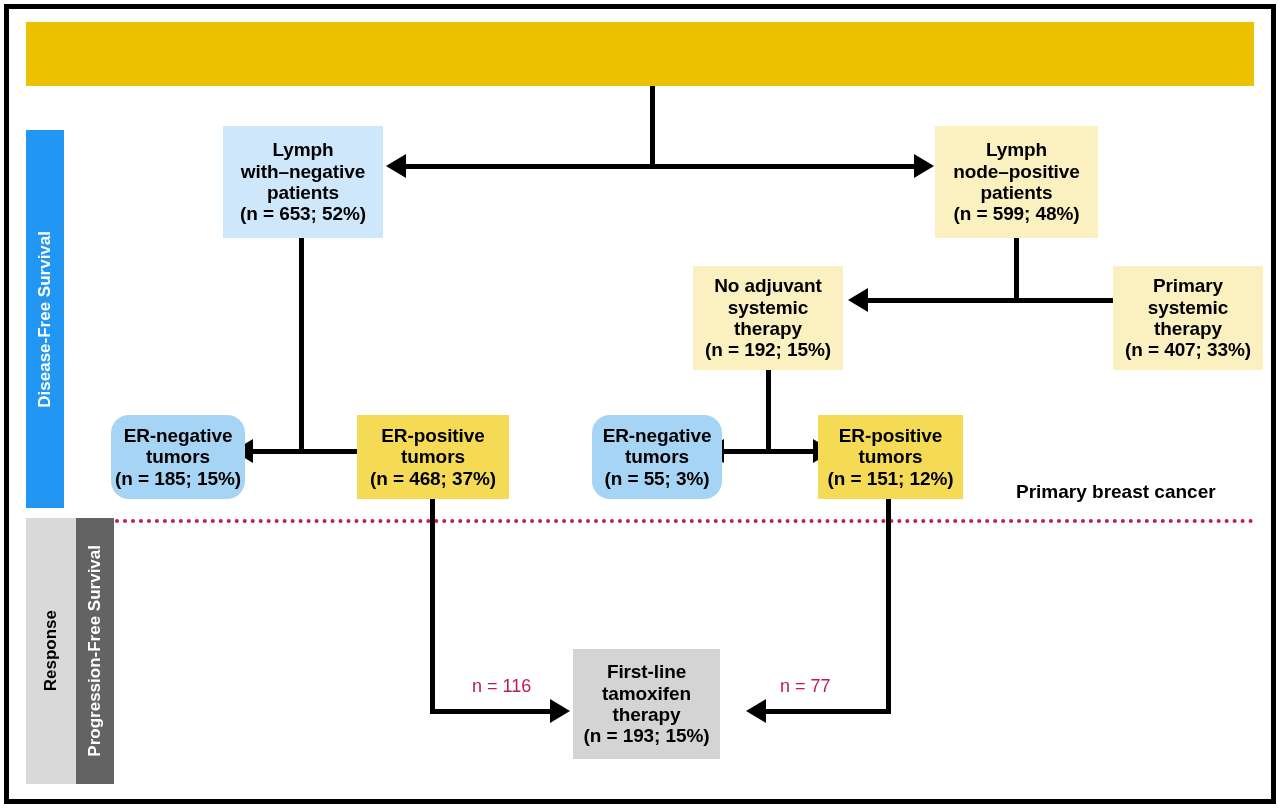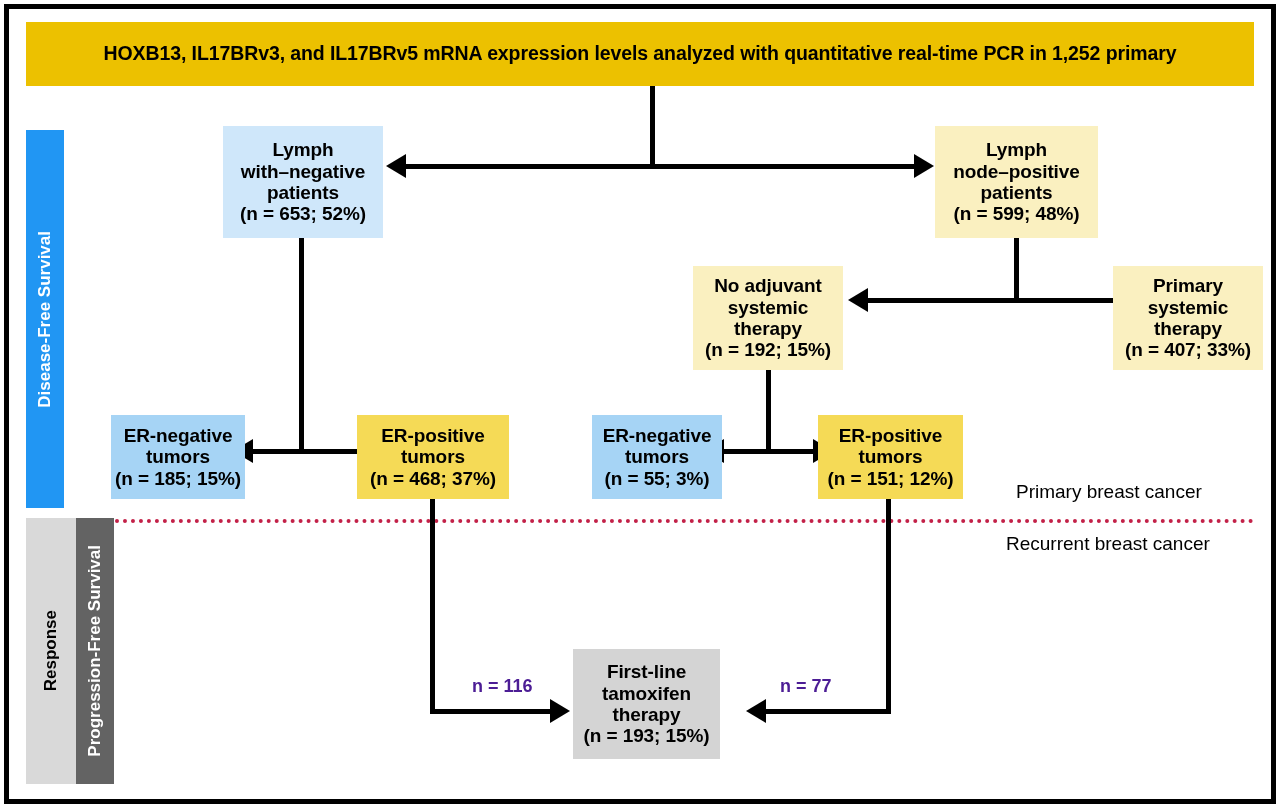--- a/index.html
+++ b/index.html
@@ -52,21 +52,21 @@
   }
 
   .node {
     font-size: 19px;
     padding: 4px 20px;
   }
   .node .ln { display: block; white-space: nowrap; }
   .node .count { white-space: nowrap; }
 
   .blue-node  { background: #cfe7fa; }
-  .blue-node2 { background: #a6d4f5; }
+  .blue-node2 { background: #a6d4f5; border-radius: 18px; }
   .cream-node { background: #faf0c0; }
   .gold-node  { background: #f5da56; }
   .gray-node  { background: #d4d4d4; }
 
   
   .vbar {
     position: absolute;
     display: flex;
     align-items: center;
     justify-content: center;
@@ -104,40 +104,39 @@
   .divider {
     position: absolute;
     height: 0;
     border-top: 4px dotted #c32148;
   }
 
   .side-label {
     position: absolute;
     font-size: 19px;
     color: #000000;
+    font-weight: bold;
+    white-space: nowrap;
+  }
+  .edge-label {
+    position: absolute;
+    font-size: 18px;
     font-weight: normal;
-    white-space: nowrap;
-  }
-  .edge-label {
-    position: absolute;
-    font-size: 18px;
-    font-weight: bold;
-    color: #4c1d95;
+    color: #be185d;
     white-space: nowrap;
   }
 </style>
 </head>
 <body>
 
 <div id="canvas">
 
   <div class="frame"></div>
 
   <div class="box title-box" style="left:26px; top:22px; width:1228px; height:64px;">
-    <span class="ln">HOXB13, IL17BRv3, and IL17BRv5 mRNA expression levels analyzed with quantitative real-time PCR in 1,252 primary</span>
   </div>
 
   <div class="ln-v" style="left:650px; top:86px; height:83px;"></div>
 
   <div class="vbar bar-dfs" style="left:26px; top:130px; width:38px; height:378px;">
     <span>Disease-Free Survival</span>
   </div>
 
   <div class="vbar bar-resp" style="left:26px; top:518px; width:50px; height:266px;">
     <span>Response</span>
@@ -215,21 +214,20 @@
   <div class="box node gold-node" style="left:818px; top:415px; width:145px; height:84px;">
     <span class="ln">ER-positive</span>
     <span class="ln">tumors</span>
     <span class="count">(n = 151; 12%)</span>
   </div>
 
   <div class="side-label" style="left:1016px; top:481px;">Primary breast cancer</div>
 
   <div class="divider" style="left:115px; top:519px; width:1139px;"></div>
 
-  <div class="side-label" style="left:1006px; top:533px;">Recurrent breast cancer</div>
 
   <div class="ln-v" style="left:430px; top:499px; height:215px;"></div>
   <div class="ln-h" style="left:430px; top:709px; width:120px;"></div>
   <div class="arrowhead ah-right" style="left:550px; top:699px;"></div>
 
   <div class="ln-v" style="left:886px; top:499px; height:215px;"></div>
   <div class="ln-h" style="left:766px; top:709px; width:125px;"></div>
   <div class="arrowhead ah-left" style="left:746px; top:699px;"></div>
 
   <div class="edge-label" style="left:472px; top:676px;">n = 116</div>

